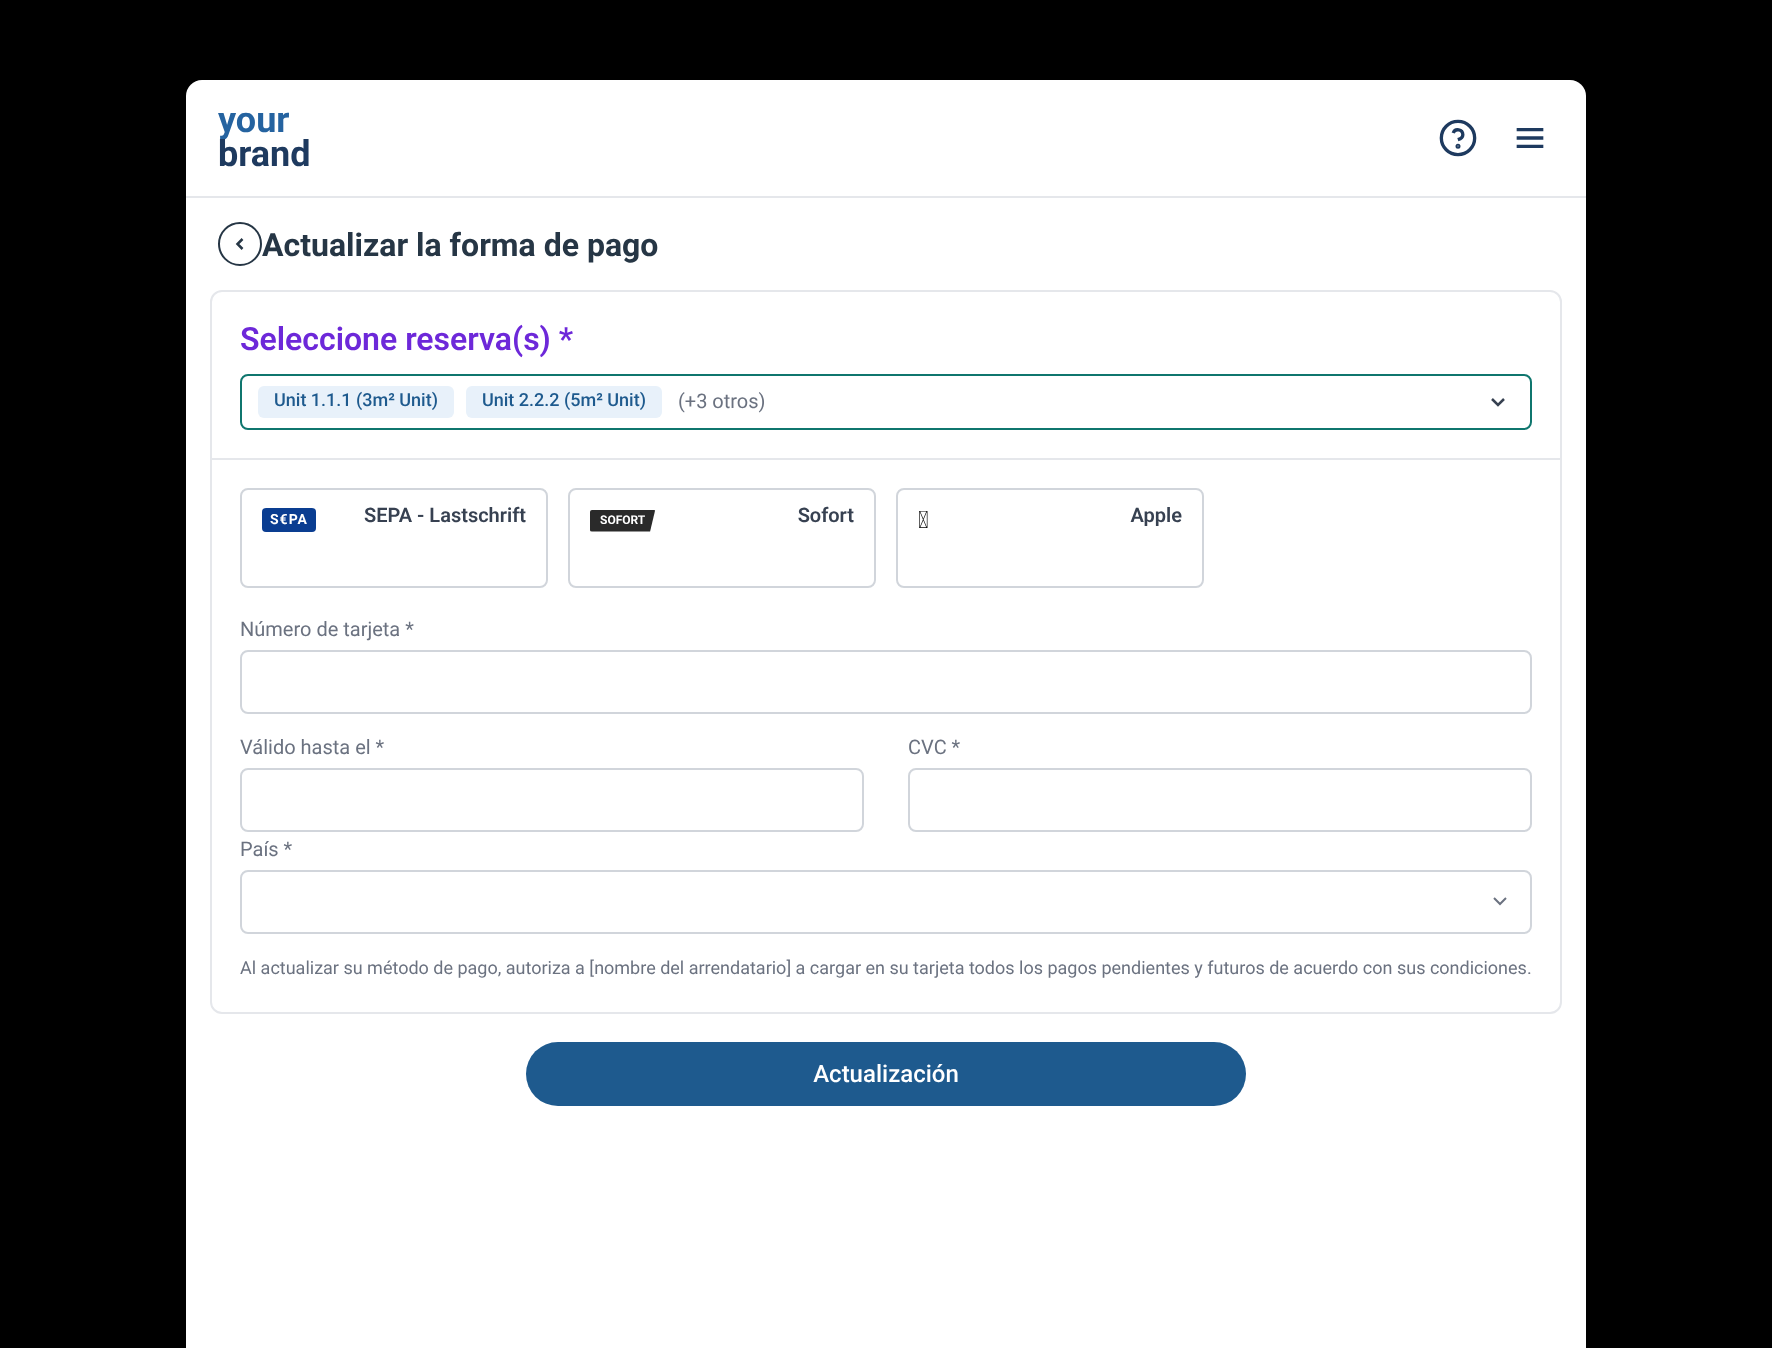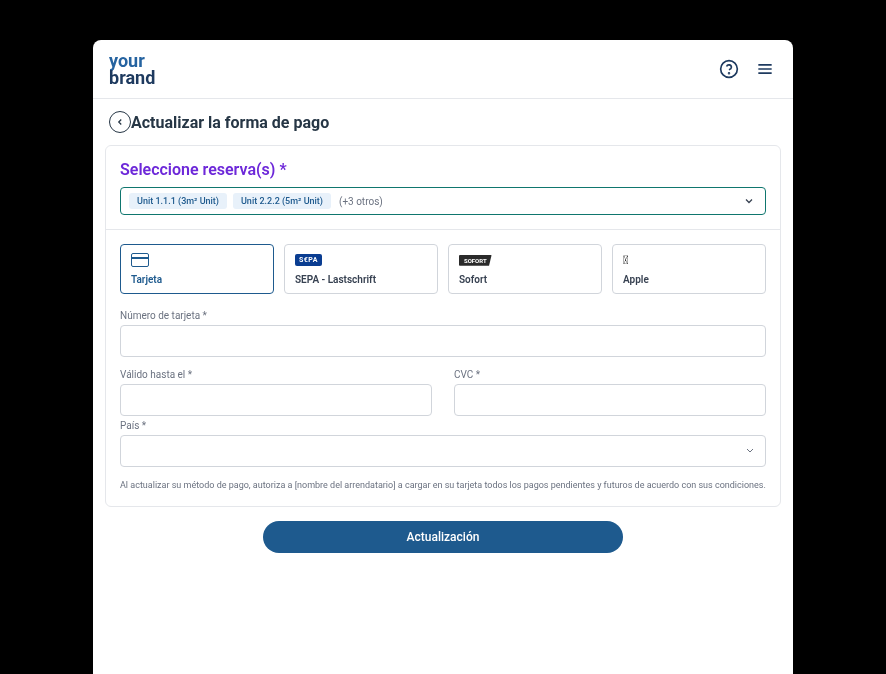--- a/index.html
+++ b/index.html
@@ -130,21 +130,20 @@
       gap: 10px;
       margin-bottom: 16px;
     }
     .pm-option {
       border: 1px solid #d1d5db;
       border-radius: 4px;
       padding: 8px 10px;
       cursor: pointer;
       min-height: 50px;
       display: flex;
-      flex-direction: column;
       justify-content: space-between;
     }
     .pm-option.selected {
       border: 1.5px solid #1e5a8e;
     }
     .pm-icon {
       height: 14px;
       display: flex;
       align-items: center;
       margin-bottom: 6px;
@@ -306,26 +305,20 @@
       <span class="chevron">
         <svg width="12" height="12" viewBox="0 0 24 24" fill="none" stroke="currentColor" stroke-width="2.5">
           <polyline points="6 9 12 15 18 9"></polyline>
         </svg>
       </span>
     </div>
 
     <div class="divider"></div>
 
     <div class="payment-methods">
-      <div class="pm-option selected">
-        <div class="pm-icon">
-          <div class="card-icon-svg"></div>
-        </div>
-        <div class="pm-label">Tarjeta</div>
-      </div>
       <div class="pm-option">
         <div class="pm-icon">
           <span class="sepa-badge">S€PA</span>
         </div>
         <div class="pm-label">SEPA - Lastschrift</div>
       </div>
       <div class="pm-option">
         <div class="pm-icon">
           <span class="sofort-badge">SOFORT</span>
         </div>

